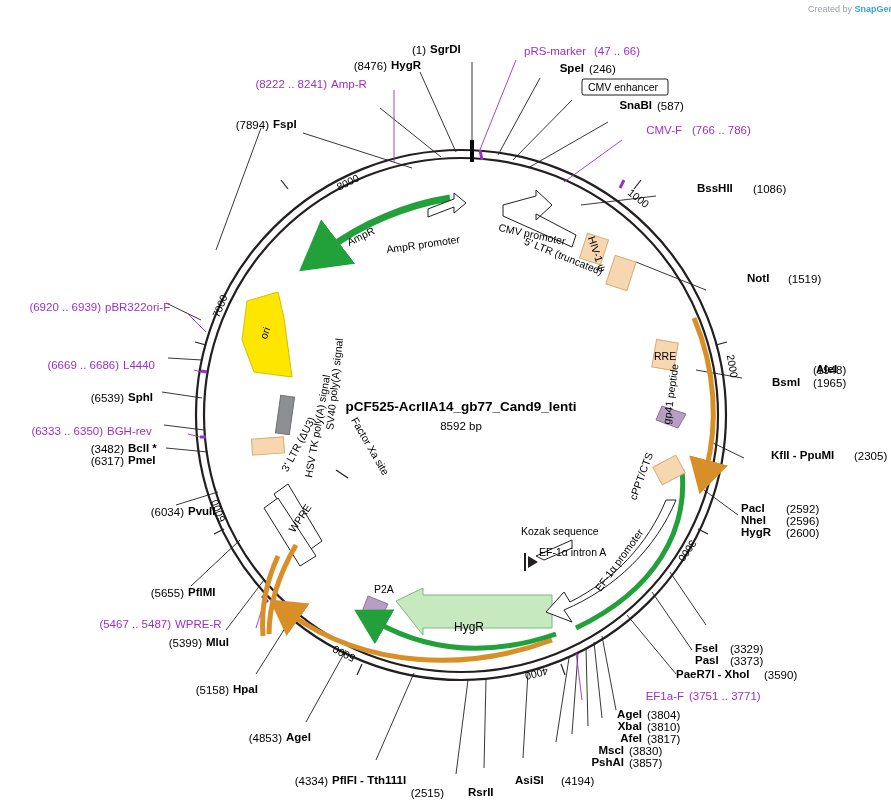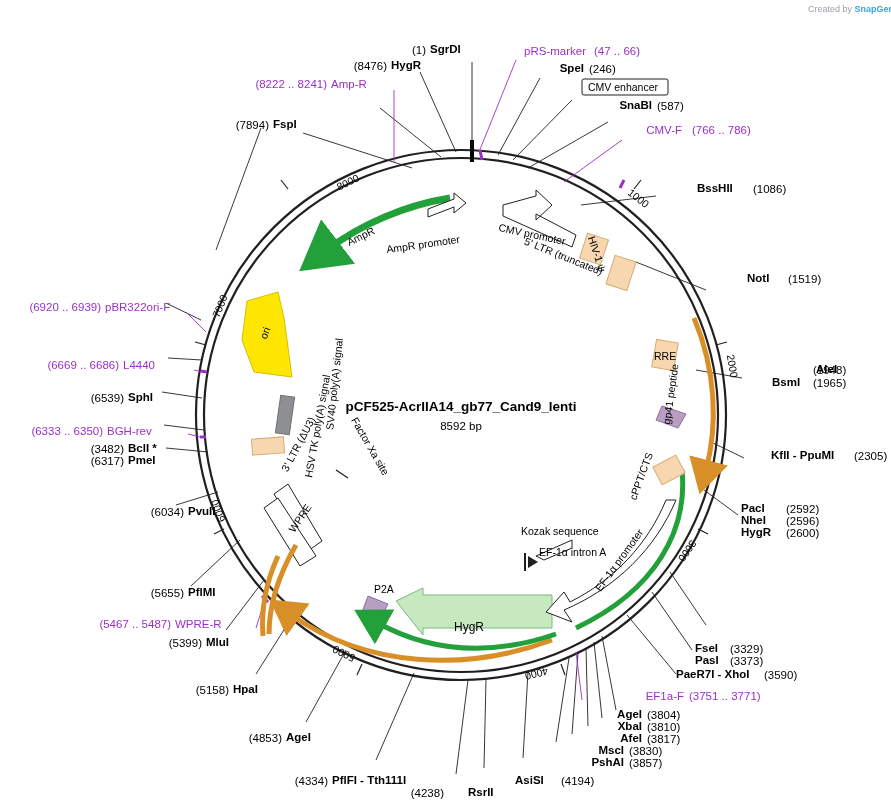--- a/index.html
+++ b/index.html
@@ -280,21 +280,21 @@
   <div class="lbl bold right" style="left:626px;top:732px;">AfeI</div>
   <div class="lbl pos" style="left:631px;top:733px;">(3817)</div>
   <div class="lbl bold right" style="left:608px;top:744px;">MscI</div>
   <div class="lbl pos" style="left:613px;top:745px;">(3830)</div>
   <div class="lbl bold right" style="left:608px;top:756px;">PshAI</div>
   <div class="lbl pos" style="left:613px;top:757px;">(3857)</div>
 
   <div class="lbl bold" style="left:499px;top:774px;">AsiSI</div>
   <div class="lbl pos" style="left:545px;top:775px;">(4194)</div>
 
-  <div class="lbl pos right" style="left:428px;top:787px;">(4238)</div>
+  <div class="lbl pos right" style="left:428px;top:787px;">(2515)</div>
   <div class="lbl bold" style="left:432px;top:786px;padding-left:20px;">RsrII</div>
 
   <div class="lbl pos right" style="left:312px;top:775px;">(4334)</div>
   <div class="lbl bold" style="left:316px;top:774px;">PflFI  -  Tth111I</div>
 
   <div class="lbl pos right" style="left:266px;top:732px;">(4853)</div>
   <div class="lbl bold" style="left:270px;top:731px;">AgeI</div>
 
   <div class="lbl pos right" style="left:213px;top:684px;">(5158)</div>
   <div class="lbl bold" style="left:217px;top:683px;">HpaI</div>

